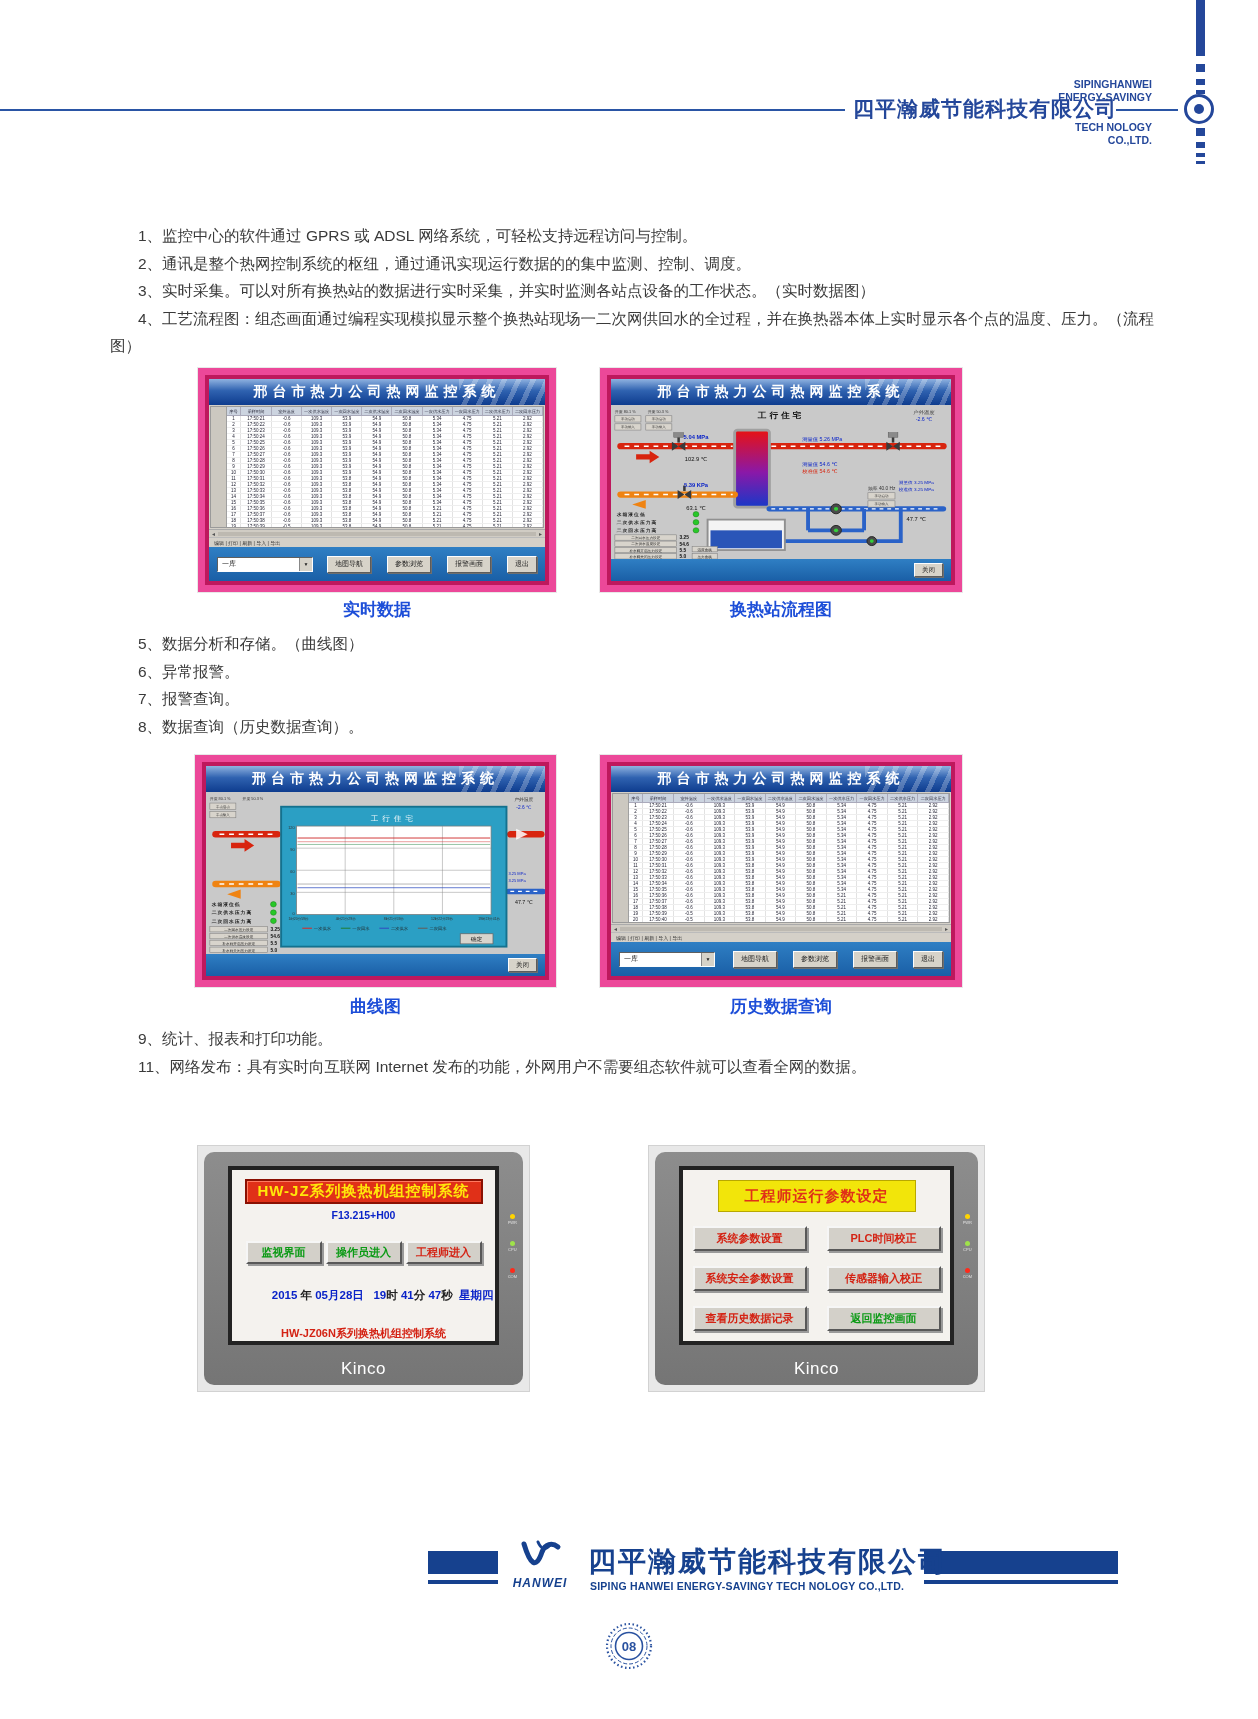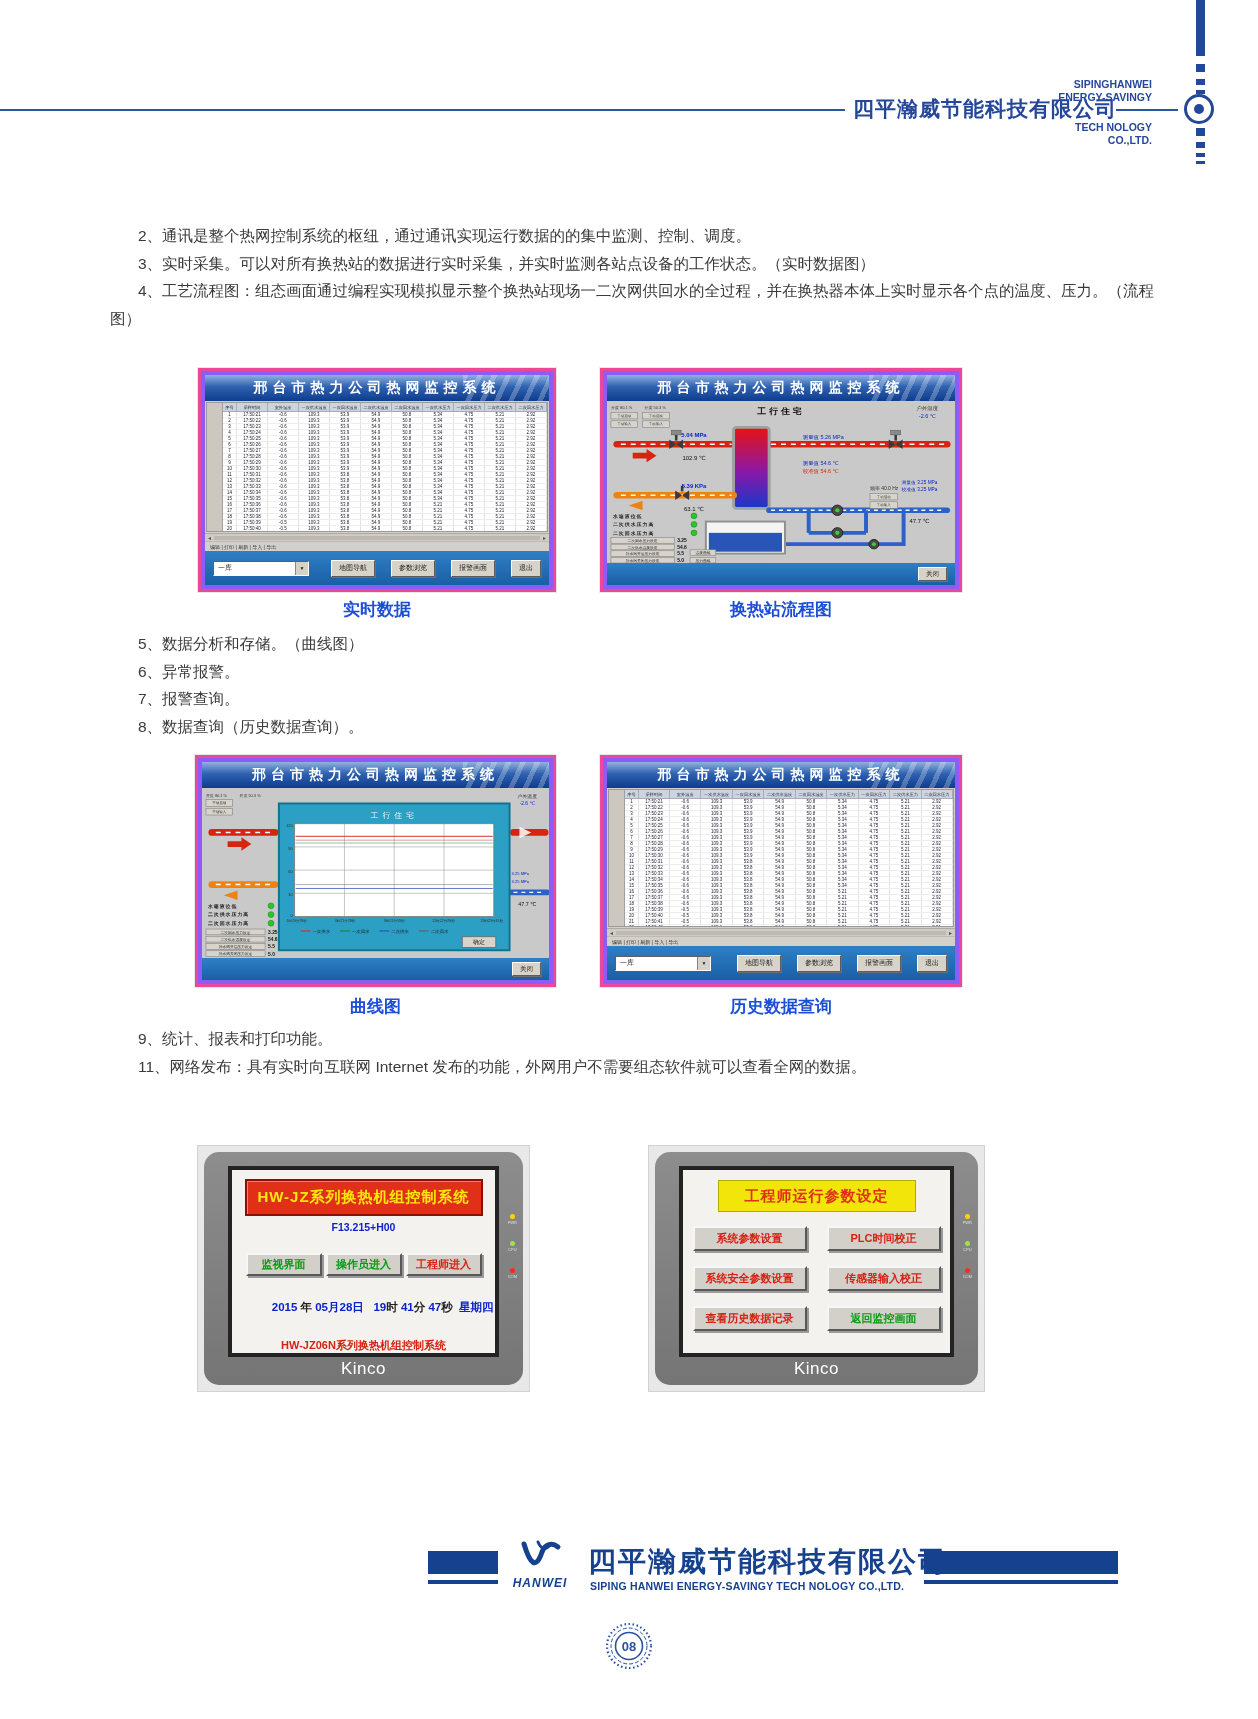--- a/index.html
+++ b/index.html
@@ -21,21 +21,21 @@
   .sec-light{width:102px;background:#2caae2;}
   .sec-title{color:#fff;font-size:17px;font-weight:bold;padding-left:15px;letter-spacing:2px;}
 
   
   .list-block{position:absolute;left:110px;width:1045px;font-size:15.5px;line-height:27.5px;color:#3a3a3a;}
   .list-block p{margin:0;text-indent:28px;}
 
   .caption{position:absolute;font-size:17px;font-weight:600;color:#1d4ed8;text-align:center;}
 
   
-  .window{position:absolute;background:#8b5cf6;border:3px solid #ec4899;padding:4px;box-sizing:border-box;
+  .window{position:absolute;background:#be185d;border:7px solid #ec4899;padding:4px;box-sizing:border-box;
           display:flex;flex-direction:column;box-shadow:0 0 0 1px #e8e8e8;}
   .win-title{flex:0 0 26px;background:linear-gradient(180deg,#8fb2e0,#2f62b0 45%,#0e3c8e);color:#fff;
              font-weight:bold;font-size:14px;letter-spacing:5px;display:flex;align-items:center;justify-content:center;position:relative;overflow:hidden;}
   .win-title::after{content:"";position:absolute;right:0;top:0;bottom:0;width:86px;
              background:repeating-linear-gradient(115deg,rgba(255,255,255,.25) 0 5px,rgba(255,255,255,0) 5px 13px);}
   .win-body{flex:1;background:#d4d0c8;position:relative;overflow:hidden;display:flex;flex-direction:column;}
   .win-bottom{flex:0 0 34px;background:linear-gradient(180deg,#2f7fc4,#1a5fa6);display:flex;align-items:center;padding:0 8px;}
   .win-bottom.flowbar{flex:0 0 22px;justify-content:flex-end;}
 
   .tbl-area{flex:1;display:flex;overflow:hidden;background:#fff;border:1px solid #9a9a9a;margin:1px;}
@@ -53,22 +53,22 @@
   .bar-buttons{margin-left:auto;display:flex;gap:16px;align-items:center;}
   .btn3d{background:#d7d3c9;border:1px solid;border-color:#fdfdfd #5c5c5c #5c5c5c #fdfdfd;box-shadow:1px 1px 0 #6f6f6f;
          font-size:7px;color:#222;padding:0 7px;height:17px;font-family:inherit;}
   .btn3d.sm{height:14px;font-size:6.5px;}
 
   .flow-body{flex:1;}
   .flow-body svg{display:block;width:100%;height:100%;}
 
   
   .hmi{position:absolute;background:#e8e8e8;border:1px solid #d2d2d2;padding:6px;box-sizing:border-box;}
-  .bezel{width:100%;height:100%;background:linear-gradient(180deg,#8d8d8d,#757575);border-radius:15px;position:relative;
-         padding:14px 24px 28px 24px;box-sizing:border-box;}
+  .bezel{width:100%;height:100%;background:linear-gradient(180deg,#8d8d8d,#757575);border-radius:10px;position:relative;
+         padding:14px 24px 40px 24px;box-sizing:border-box;}
   .screen-frame{width:100%;height:100%;background:#232323;padding:4px;box-sizing:border-box;}
   .screen{width:100%;height:100%;background:#f4f2ee;display:flex;flex-direction:column;align-items:center;overflow:hidden;}
   .kinco{position:absolute;bottom:6px;left:0;right:0;text-align:center;color:#fff;font-weight:normal;font-size:17px;letter-spacing:.5px;}
   .led-group{position:absolute;right:6px;top:62px;display:flex;flex-direction:column;gap:16px;align-items:center;}
   .led-item{display:flex;flex-direction:column;align-items:center;gap:1px;}
   .led{width:5px;height:5px;border-radius:50%;display:block;}
   .led-label{font-size:4px;color:#e0e0e0;font-style:normal;}
 
   .banner-red{margin-top:9px;width:234px;height:36px;background:#e03018;border:2px solid #8a1002;box-shadow:inset 1px 1px 0 #ff7a60;
               color:#ffe70a;font-weight:bold;font-size:15px;display:flex;align-items:center;justify-content:center;letter-spacing:1px;}
@@ -115,20 +115,21 @@
     <div class="vsq" style="top:79px;width:9px;height:6px;"></div>
     <div class="vsq" style="top:90px;width:9px;height:4px;"></div>
     <div class="vsq" style="top:128px;width:9px;height:8px;"></div>
     <div class="vsq" style="top:142px;width:9px;height:6px;"></div>
     <div class="vsq" style="top:153px;width:9px;height:4px;"></div>
     <div class="vsq" style="top:161px;width:9px;height:3px;"></div>
   </div>
 
 
   <div class="list-block" style="top:222px;">
+    <p class="li">1、监控中心的软件通过 GPRS 或 ADSL 网络系统，可轻松支持远程访问与控制。</p>
       <p class="li">2、通讯是整个热网控制系统的枢纽，通过通讯实现运行数据的的集中监测、控制、调度。</p>
       <p class="li">3、实时采集。可以对所有换热站的数据进行实时采集，并实时监测各站点设备的工作状态。（实时数据图）</p>
       <p class="li">4、工艺流程图：组态画面通过编程实现模拟显示整个换热站现场一二次网供回水的全过程，并在换热器本体上实时显示各个点的温度、压力。（流程图）</p>
   </div>
   <div class="list-block" style="top:630px;">
     <p class="li">5、数据分析和存储。（曲线图）</p>
       <p class="li">6、异常报警。</p>
       <p class="li">7、报警查询。</p>
       <p class="li">8、数据查询（历史数据查询）。</p>
   </div>

